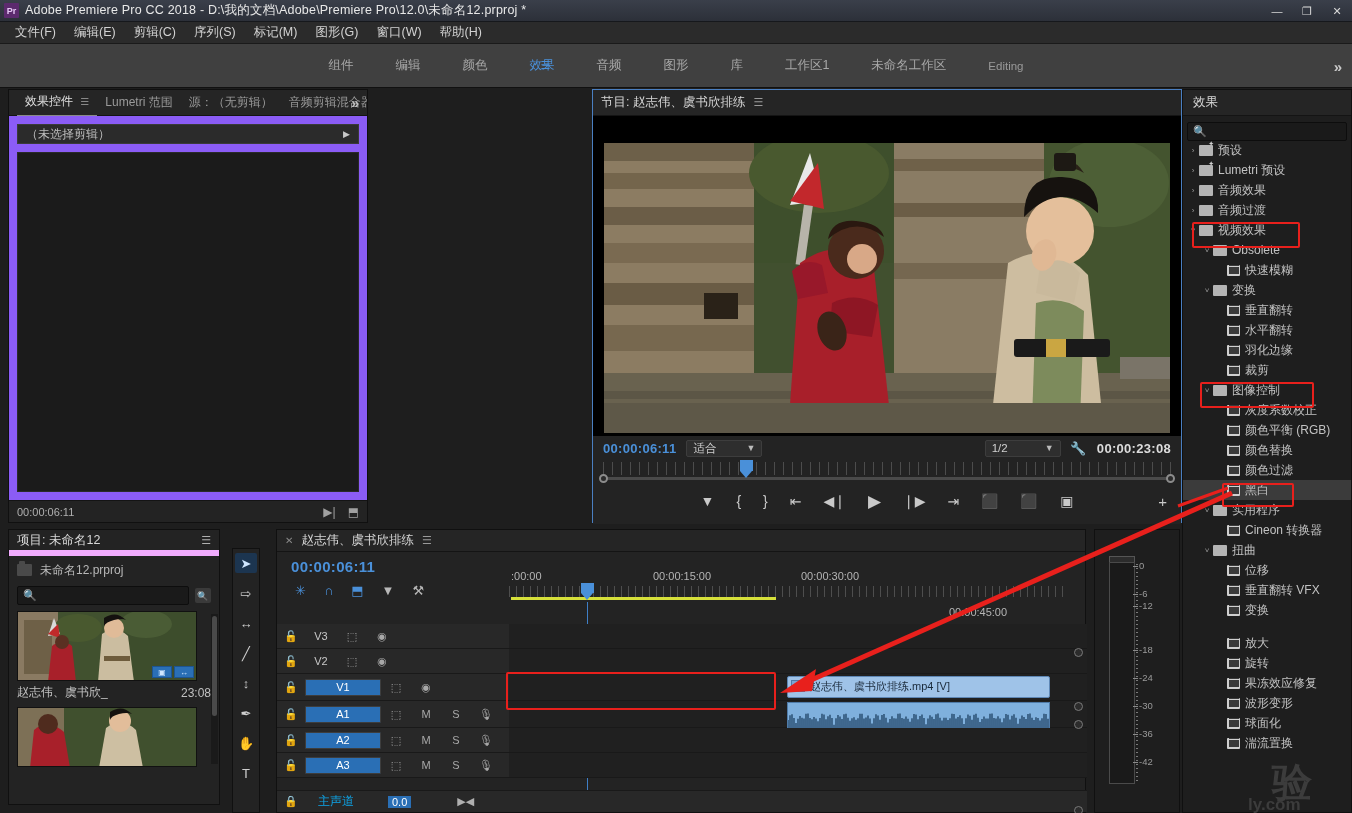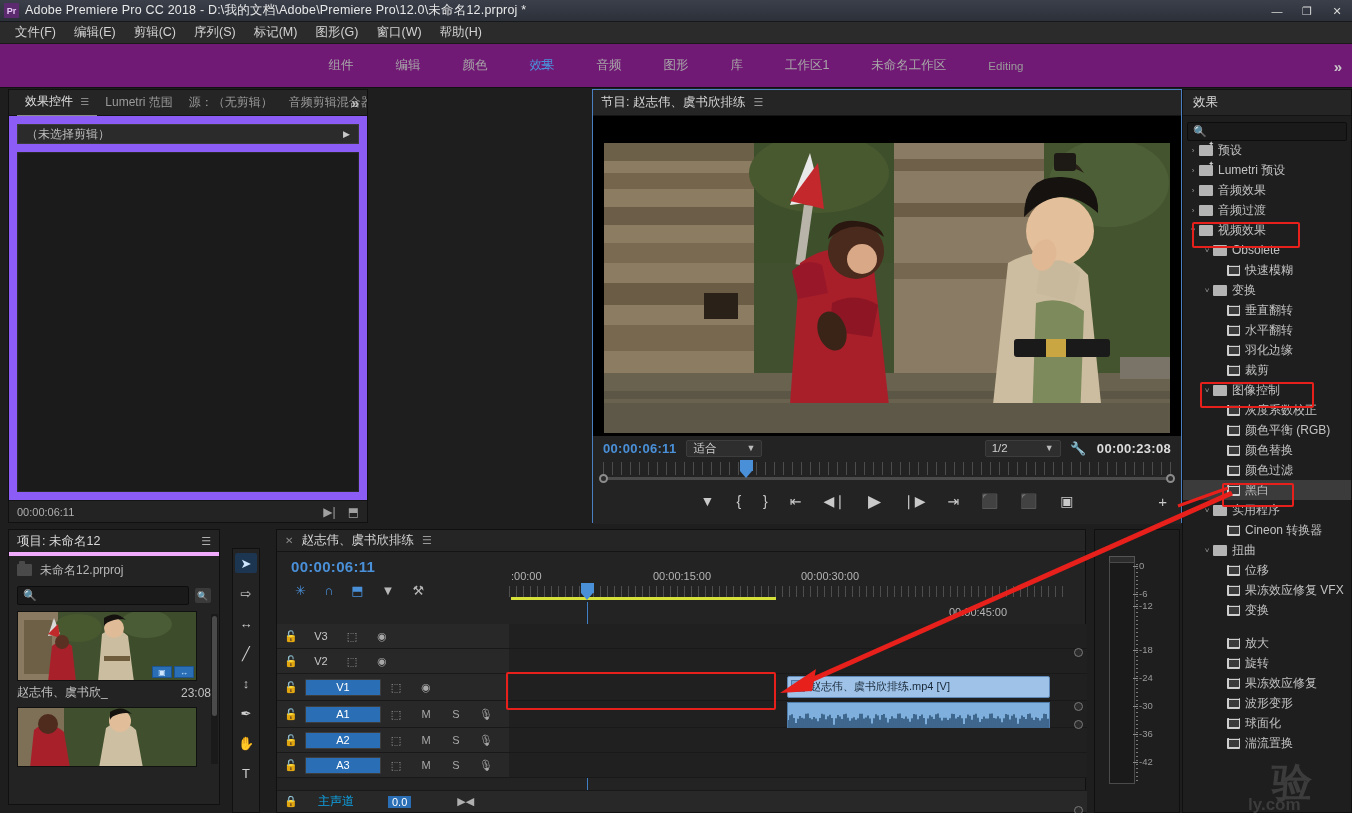--- a/index.html
+++ b/index.html
@@ -35,21 +35,21 @@
   .menubar {
     position:absolute; left:0; top:22px; width:1352px; height:22px;
     background:#2b2b2b; border-bottom:1px solid #1a1a1a;
     display:flex; align-items:center; padding-left:6px;
   }
   .menuitem { padding:2px 9px; font-size:12.5px; color:#d2d2d2; white-space:nowrap; }
 
   
   .wsbar {
     position:absolute; left:0; top:44px; width:1352px; height:44px;
-    background:#701a75; border-bottom:1px solid #111;
+    background:#404040; border-bottom:1px solid #111;
     display:flex; align-items:center; justify-content:center;
   }
   .wsinner { display:flex; align-items:center; gap:0px; }
   .wsitem {
     padding:4px 21px; font-size:12.5px; color:#a8a8a8; white-space:nowrap;
     position:relative;
   }
   .wsitem.active { color:#4a90d9; }
   .wsitem.latin { font-size:11.5px; color:#9a9a9a; }
   .wshamb { margin-left:-14px; margin-right:4px; color:#4a90d9; font-size:11px; }
@@ -83,21 +83,21 @@
     background:#1b1b1b; border:1px solid #2a2a2a; }
   .ec-foot { position:absolute; left:0; right:0; bottom:0; height:22px;
     background:#232323; border-top:1px solid #141414; display:flex;
     align-items:center; padding:0 8px; }
   .ec-foot .tc { font-size:11px; color:#b0b0b0; }
   .ec-foot .icons { margin-left:auto; display:flex; gap:12px; color:#a0a0a0; font-size:12px; }
 
   
   #projectPanel { left:8px; top:529px; width:212px; height:276px; background:#232323; }
   .proj-head { height:26px; display:flex; align-items:center; padding:0 8px;
-    border-bottom:4px solid #f0abfc; }
+    border-bottom:6px solid #f0abfc; }
   .proj-title { font-size:12.5px; color:#d8d8d8; }
   .proj-hamb { margin-left:auto; color:#b0b0b0; font-size:11px; }
   .proj-file { height:28px; display:flex; align-items:center; padding:0 8px; gap:8px; }
   .proj-file .ico { width:15px; height:12px; background:#4a4a4a; border-radius:1px;
     position:relative; }
   .proj-file .ico::before { content:""; position:absolute; left:2px; top:-3px;
     width:6px; height:4px; background:#4a4a4a; border-radius:1px 1px 0 0; }
   .proj-file .lbl { font-size:12px; color:#b8b8b8; }
   .proj-search { margin:2px 8px 6px 8px; display:flex; align-items:center; gap:6px; }
   .srchbox { flex:1; height:19px; background:#1a1a1a; border:1px solid #0d0d0d;
@@ -760,21 +760,21 @@
           <span>扭曲</span>
         </div>
         <div class="fxrow" style="padding-left: 32px;">
           <span class="fx-arrow"></span>
           <span class="fx-effect"></span>
           <span>位移</span>
         </div>
         <div class="fxrow" style="padding-left: 32px;">
           <span class="fx-arrow"></span>
           <span class="fx-effect"></span>
-          <span>果冻效应修复 VFX</span>
+          <span>垂直翻转 VFX</span>
         </div>
         <div class="fxrow" style="padding-left: 32px;">
           <span class="fx-arrow"></span>
           <span class="fx-effect"></span>
           <span>变换</span>
         </div>
         <div class="fxrow" style="padding-left: 32px; margin-top: 13px;">
           <span class="fx-arrow"></span>
           <span class="fx-effect"></span>
           <span>放大</span>

